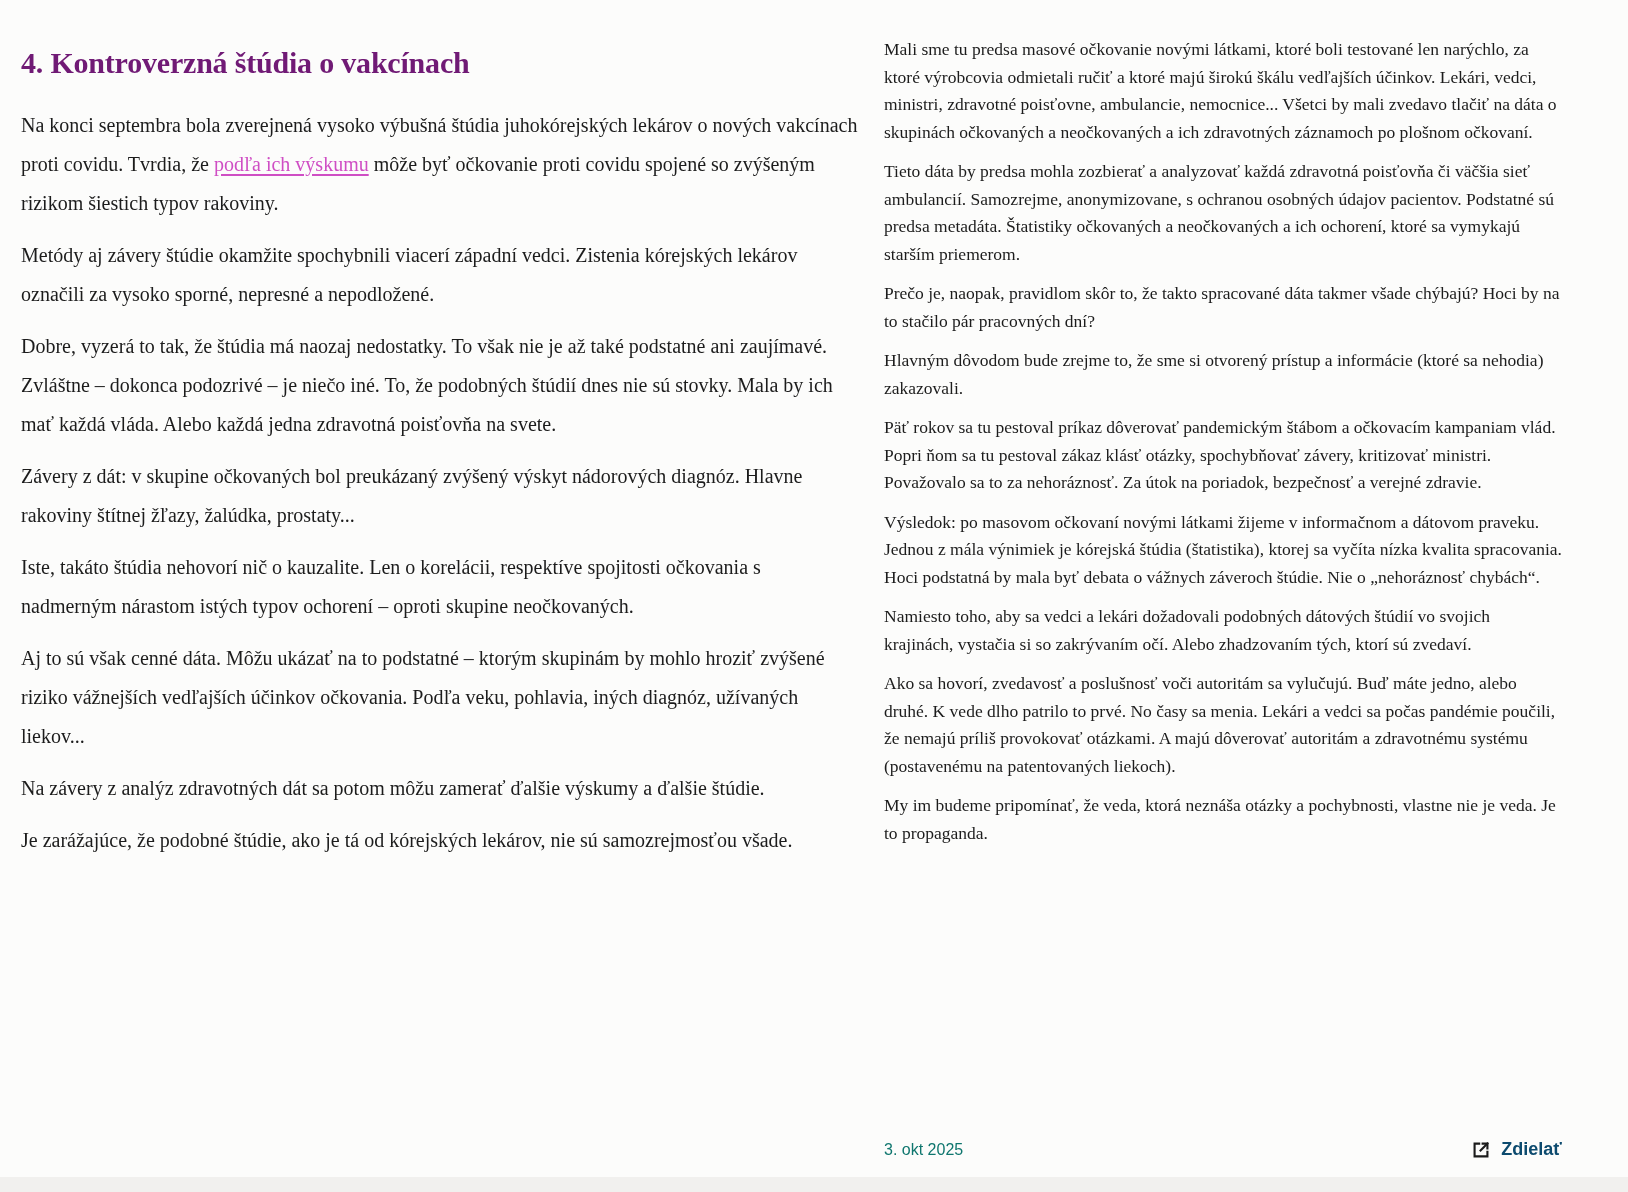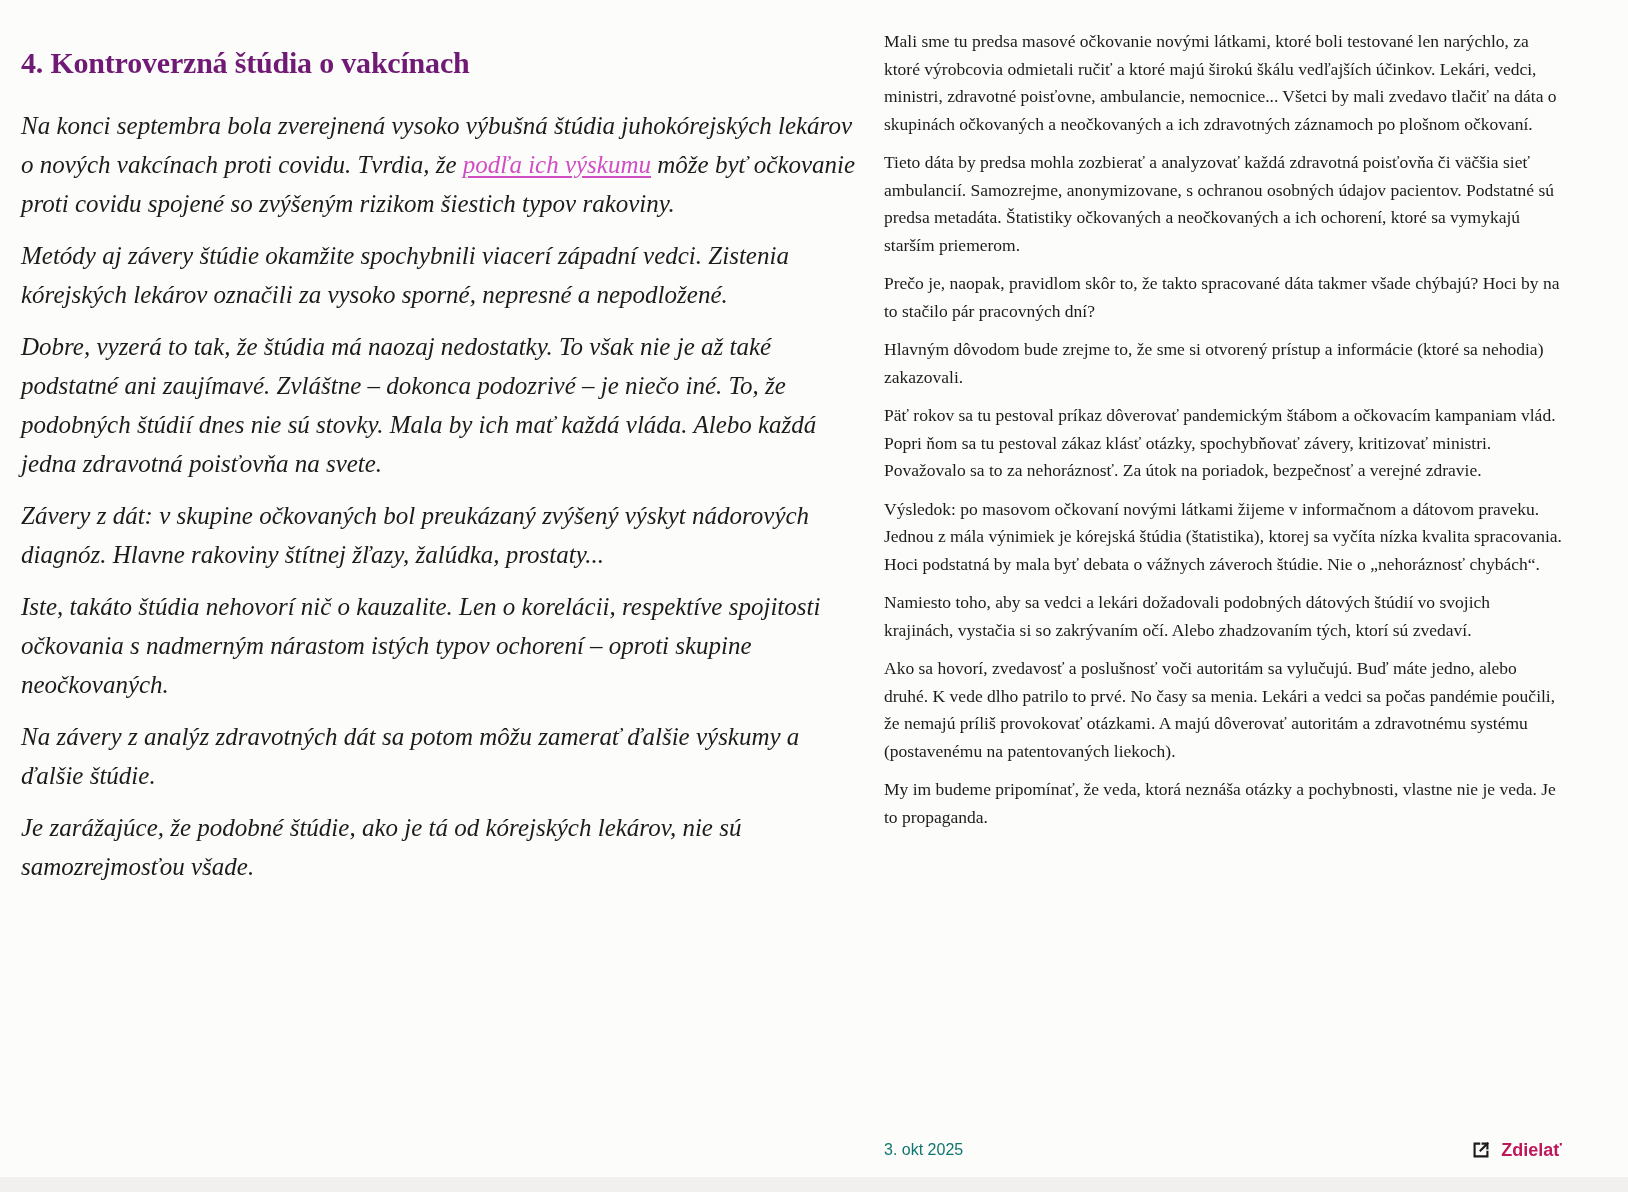--- a/index.html
+++ b/index.html
@@ -23,33 +23,32 @@
   .left-col h1 {
     margin: 0 0 24px 0;
     font-size: 30px;
     line-height: 1.25;
     font-weight: 700;
     color: #701a75;
     letter-spacing: -0.2px;
   }
   .left-col p {
     margin: 0 0 13px 0;
-    font-size: 25px;
+    font-size: 20px;
     line-height: 39px;
-    font-style: italic;
   }
 
   .right-col {
     position: absolute;
     left: 884px;
     top: 24px;
     width: 678px;
   }
   .right-col p {
-    margin: 4px 0 11px 0;
+    margin: 12px 0 11px 0;
     font-size: 17.5px;
     line-height: 27.5px;
   }
 
   a.study-link {
     color: #cf4ec4;
     text-decoration: underline;
     text-underline-offset: 3px;
     cursor: pointer;
   }
@@ -64,30 +63,30 @@
     justify-content: space-between;
     align-items: center;
     font-family: "Liberation Sans", sans-serif;
   }
   .publish-date {
     font-size: 16px;
     color: #0f766e;
   }
   .share-button {
     display: flex;
-    align-items: center;
+    align-items: flex-start;
     gap: 9px;
     background: none;
     border: none;
     padding: 0;
     cursor: pointer;
     font-family: "Liberation Sans", sans-serif;
     font-size: 18px;
     font-weight: 600;
-    color: #be185d;
+    color: #0c4a6e;
   }
   .share-button svg { display: block; }
 
   .bottom-strip {
     position: absolute;
     left: 0;
     right: 0;
     bottom: 0;
     height: 15px;
     background: #f1f0ee;
@@ -96,20 +95,21 @@
 </head>
 <body>
 
 <div class="left-col">
   <h1>4. Kontroverzná štúdia o vakcínach</h1>
   <p><span>Na konci septembra bola zverejnená vysoko výbušná štúdia juhokórejských lekárov o nových vakcínach proti covidu. Tvrdia, že </span><a class="study-link">podľa ich výskumu</a><span> môže byť očkovanie proti covidu spojené so zvýšeným rizikom šiestich typov rakoviny.</span></p>
   <p>Metódy aj závery štúdie okamžite spochybnili viacerí západní vedci. Zistenia kórejských lekárov označili za vysoko sporné, nepresné a nepodložené.</p>
   <p>Dobre, vyzerá to tak, že štúdia má naozaj nedostatky. To však nie je až také podstatné ani zaujímavé. Zvláštne – dokonca podozrivé – je niečo iné. To, že podobných štúdií dnes nie sú stovky. Mala by ich mať každá vláda. Alebo každá jedna zdravotná poisťovňa na svete.</p>
   <p>Závery z dát: v skupine očkovaných bol preukázaný zvýšený výskyt nádorových diagnóz. Hlavne rakoviny štítnej žľazy, žalúdka, prostaty...</p>
   <p>Iste, takáto štúdia nehovorí nič o kauzalite. Len o korelácii, respektíve spojitosti očkovania s nadmerným nárastom istých typov ochorení – oproti skupine neočkovaných.</p>
+  <p>Aj to sú však cenné dáta. Môžu ukázať na to podstatné – ktorým skupinám by mohlo hroziť zvýšené riziko vážnejších vedľajších účinkov očkovania. Podľa veku, pohlavia, iných diagnóz, užívaných liekov...</p>
   <p>Na závery z analýz zdravotných dát sa potom môžu zamerať ďalšie výskumy a ďalšie štúdie.</p>
   <p>Je zarážajúce, že podobné štúdie, ako je tá od kórejských lekárov, nie sú samozrejmosťou všade.</p>
 </div>
 
 <div class="right-col">
   <p>Mali sme tu predsa masové očkovanie novými látkami, ktoré boli testované len narýchlo, za ktoré výrobcovia odmietali ručiť a ktoré majú širokú škálu vedľajších účinkov. Lekári, vedci, ministri, zdravotné poisťovne, ambulancie, nemocnice... Všetci by mali zvedavo tlačiť na dáta o skupinách očkovaných a neočkovaných a ich zdravotných záznamoch po plošnom očkovaní.</p>
   <p>Tieto dáta by predsa mohla zozbierať a analyzovať každá zdravotná poisťovňa či väčšia sieť ambulancií. Samozrejme, anonymizovane, s ochranou osobných údajov pacientov. Podstatné sú predsa metadáta. Štatistiky očkovaných a neočkovaných a ich ochorení, ktoré sa vymykajú starším priemerom.</p>
   <p>Prečo je, naopak, pravidlom skôr to, že takto spracované dáta takmer všade chýbajú? Hoci by na to stačilo pár pracovných dní?</p>
   <p>Hlavným dôvodom bude zrejme to, že sme si otvorený prístup a informácie (ktoré sa nehodia) zakazovali.</p>
   <p>Päť rokov sa tu pestoval príkaz dôverovať pandemickým štábom a očkovacím kampaniam vlád. Popri ňom sa tu pestoval zákaz klásť otázky, spochybňovať závery, kritizovať ministri. Považovalo sa to za nehoráznosť. Za útok na poriadok, bezpečnosť a verejné zdravie.</p>

